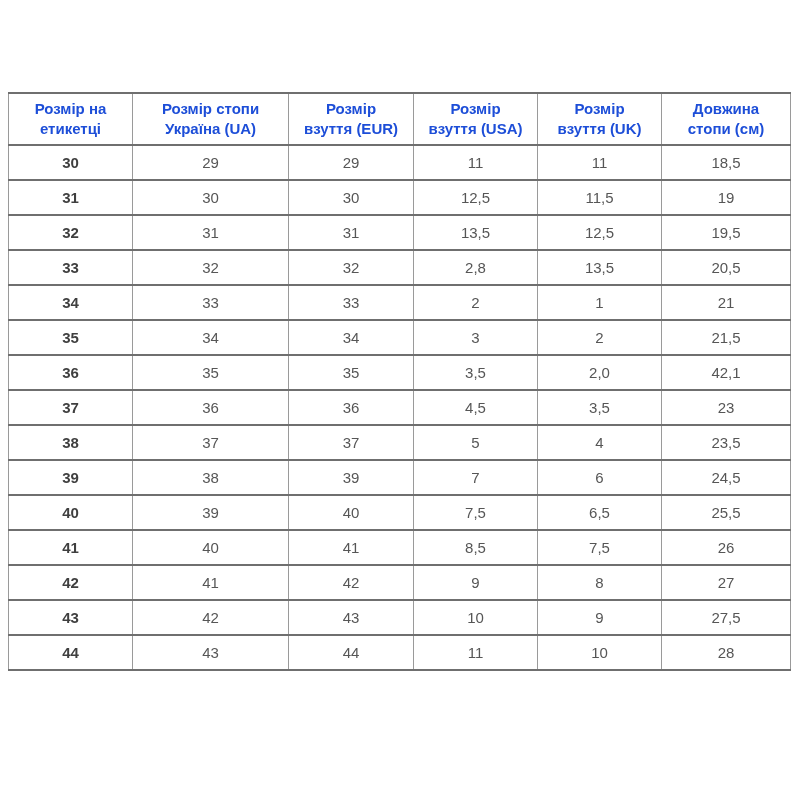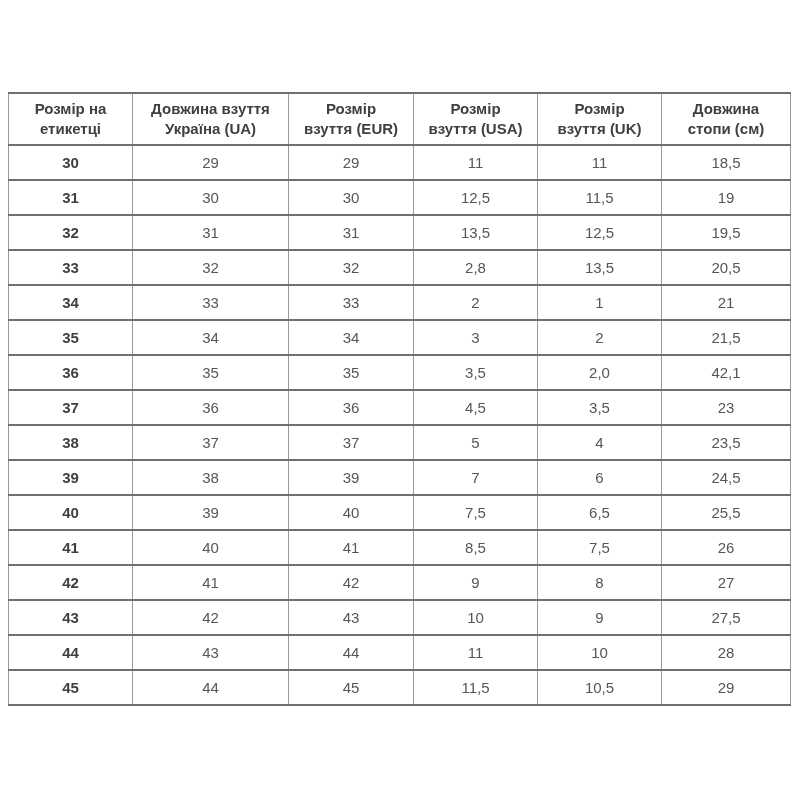--- a/index.html
+++ b/index.html
@@ -29,21 +29,21 @@
     border-bottom: 2px solid #6f6f6f;
     text-align: center;
     vertical-align: middle;
     padding: 0;
     font-size: 15px;
     background: #ffffff;
   }
   table.size-table thead th {
     height: 50px;
     font-weight: bold;
-    color: #404040;
+    color: #1d4ed8;
     white-space: pre-line;
     line-height: 20px;
   }
   table.size-table tbody td {
     height: 33px;
     color: #565656;
     font-weight: normal;
   }
   table.size-table tbody th.row-label {
     height: 33px;
@@ -67,21 +67,21 @@
         <col class="c2">
         <col class="c3">
       <col class="c4">
         <col class="c5">
         <col class="c6">
     </colgroup>
     <thead>
       <tr>
           <th>Розмір на
 етикетці</th>
-          <th>Довжина взуття
+          <th>Розмір стопи
 Україна (UA)</th>
           <th>Розмір
 взуття (EUR)</th>
           <th>Розмір
 взуття (USA)</th>
           <th>Розмір
 взуття (UK)</th>
           <th>Довжина
 стопи (см)</th>
         </tr>
@@ -200,23 +200,15 @@
           <td>27,5</td>
         </tr>
         <tr>
           <th class="row-label">44</th>
           <td>43</td>
           <td>44</td>
           <td>11</td>
           <td>10</td>
           <td>28</td>
         </tr>
-        <tr>
-          <th class="row-label">45</th>
-          <td>44</td>
-          <td>45</td>
-          <td>11,5</td>
-          <td>10,5</td>
-          <td>29</td>
-        </tr>
       </tbody>
   </table>
 </div>
 
 </body></html>

